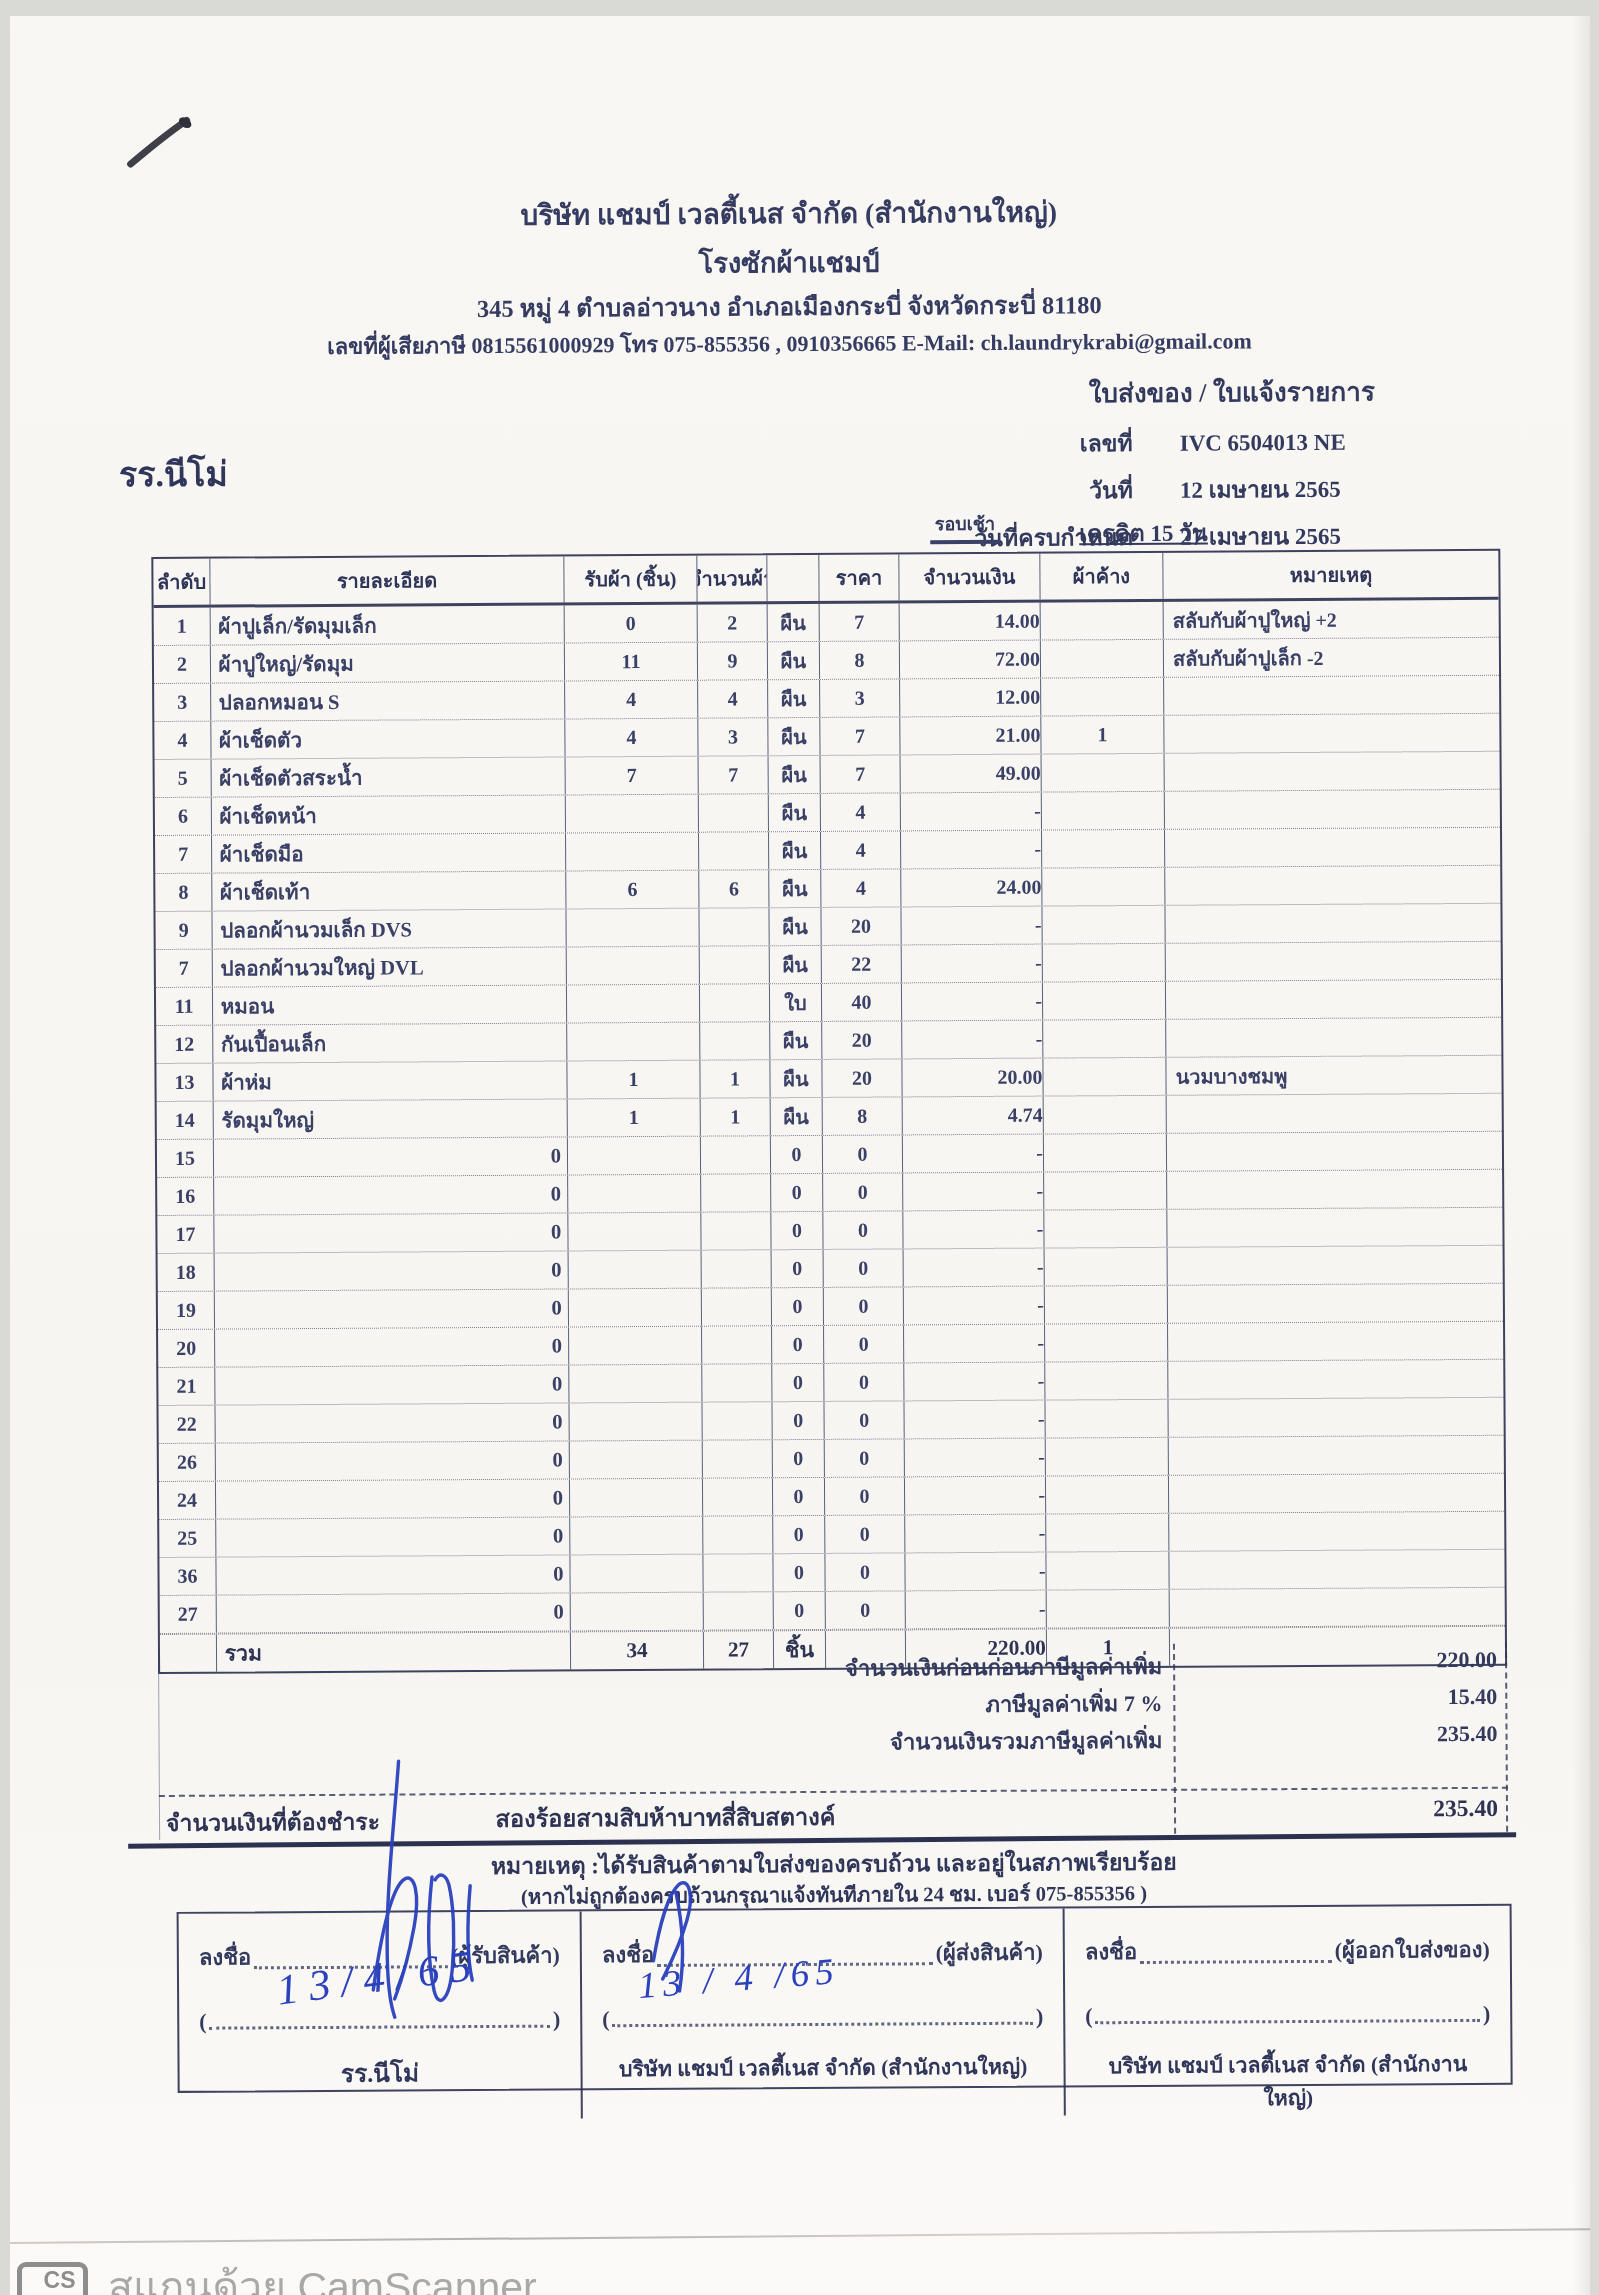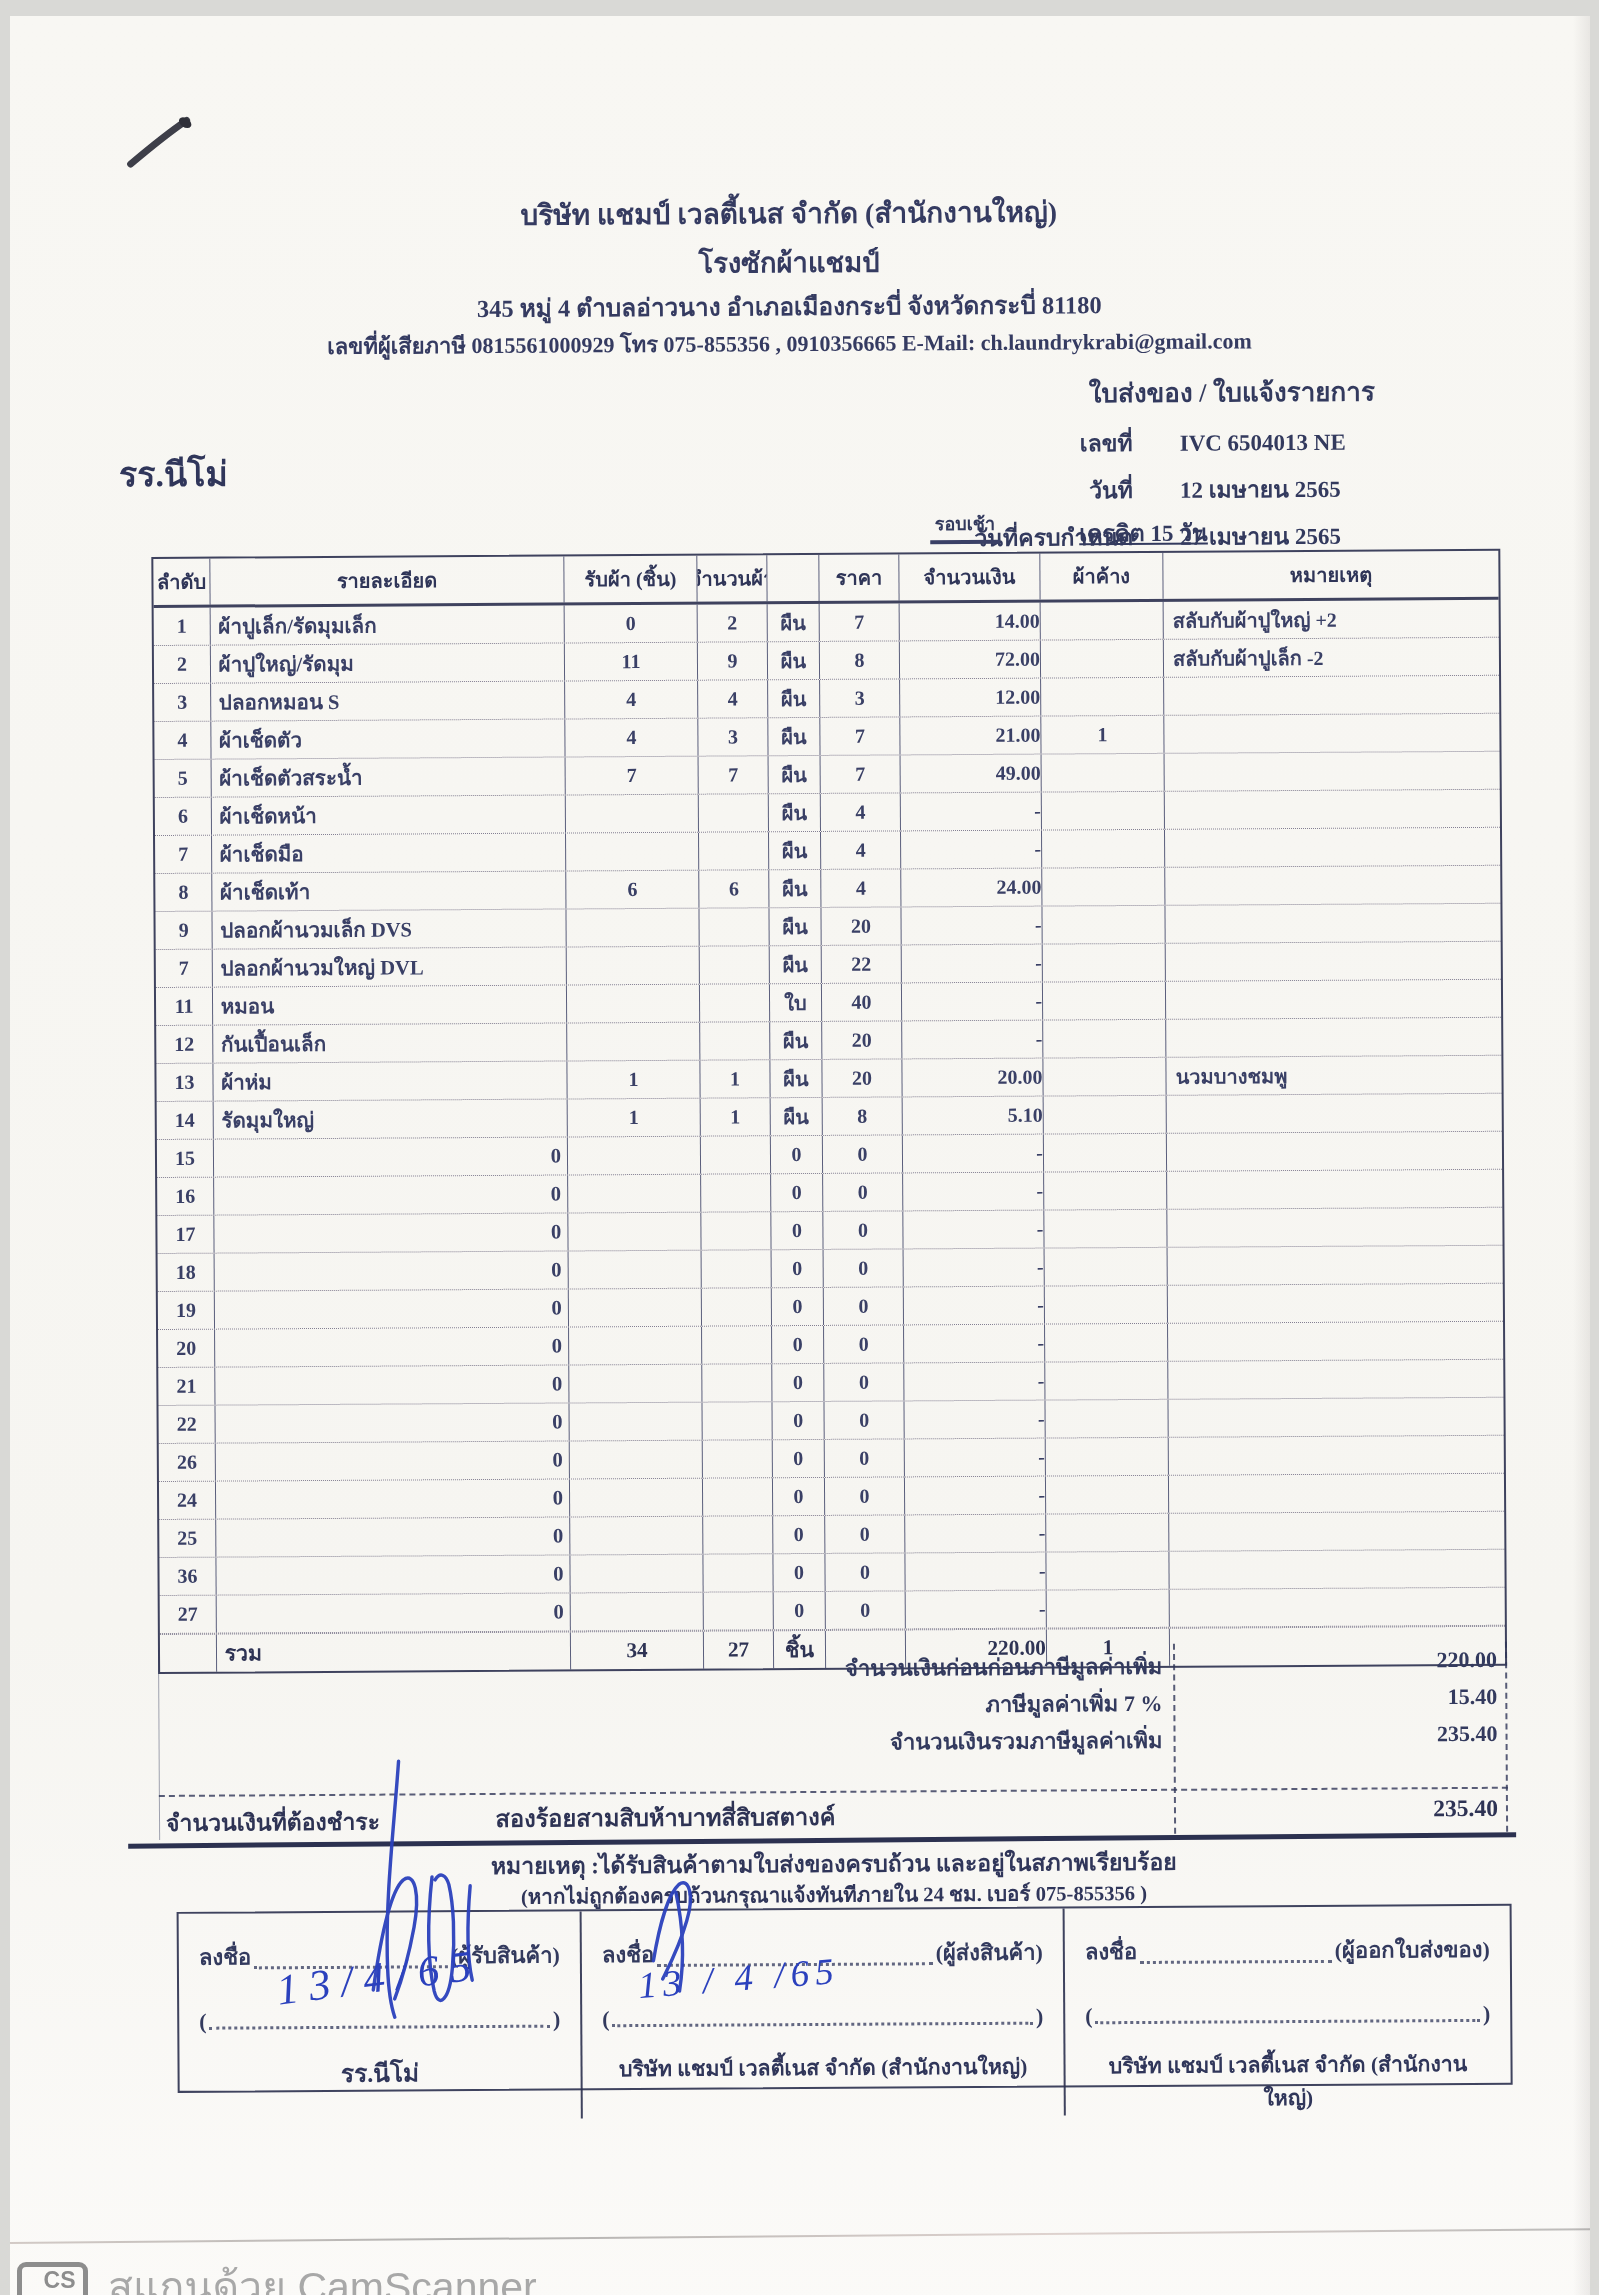--- a/index.html
+++ b/index.html
@@ -321,21 +321,21 @@
           <div class="trow">
             <div class="tc c-no">14</div>
             <div class="tc c-desc">
               <span>รัดมุมใหญ่</span>
               <span class="dzero"></span>
             </div>
             <div class="tc c-rec">1</div>
             <div class="tc c-qty">1</div>
             <div class="tc c-unit">ผืน</div>
             <div class="tc c-price">8</div>
-            <div class="tc c-amt">5.10</div>
+            <div class="tc c-amt">4.74</div>
             <div class="tc c-out"></div>
             <div class="tc c-note"></div>
           </div>
           <div class="trow">
             <div class="tc c-no">15</div>
             <div class="tc c-desc">
               <span></span>
               <span class="dzero">0</span>
             </div>
             <div class="tc c-rec"></div>

